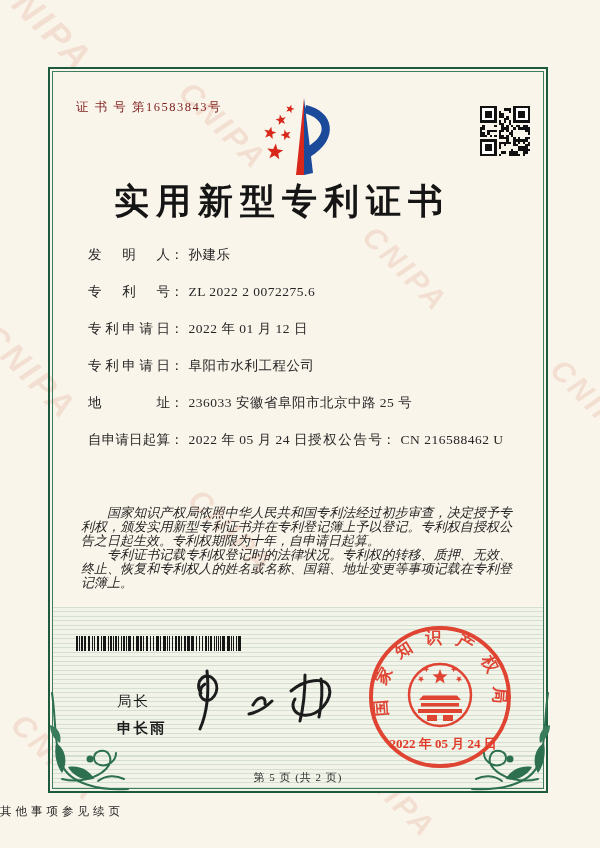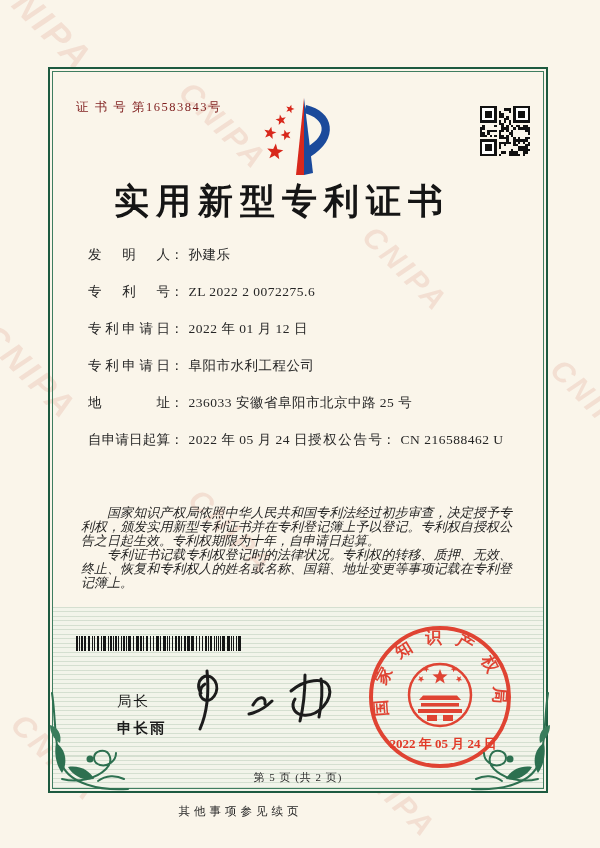--- a/index.html
+++ b/index.html
@@ -89,21 +89,21 @@
   }
   .flourish{position:absolute; z-index:3;}
   .flourish.left{left:38px; top:683px;}
   .flourish.right{left:447px; top:683px; transform:scaleX(-1);}
   .page-info{
     position:absolute; left:48px; top:770px; width:500px; z-index:3;
     text-align:center; font-size:11px; letter-spacing:1px; color:#2a2a2a;
   }
   .cont-note{
     position:absolute; left:0; top:804px; width:481px; z-index:3;
-    text-align:center; font-size:11.5px; letter-spacing:4px; color:#2a2a2a;
+    font-size:11.5px; letter-spacing:4px; color:#2a2a2a;
   }
 </style>
 </head>
 <body>
 
 <div class="page">
 
   <span class="wm wm1">CNIPA</span>
   <span class="wm wm2">CNIPA</span>
   <span class="wm wm3">CNIPA</span>

